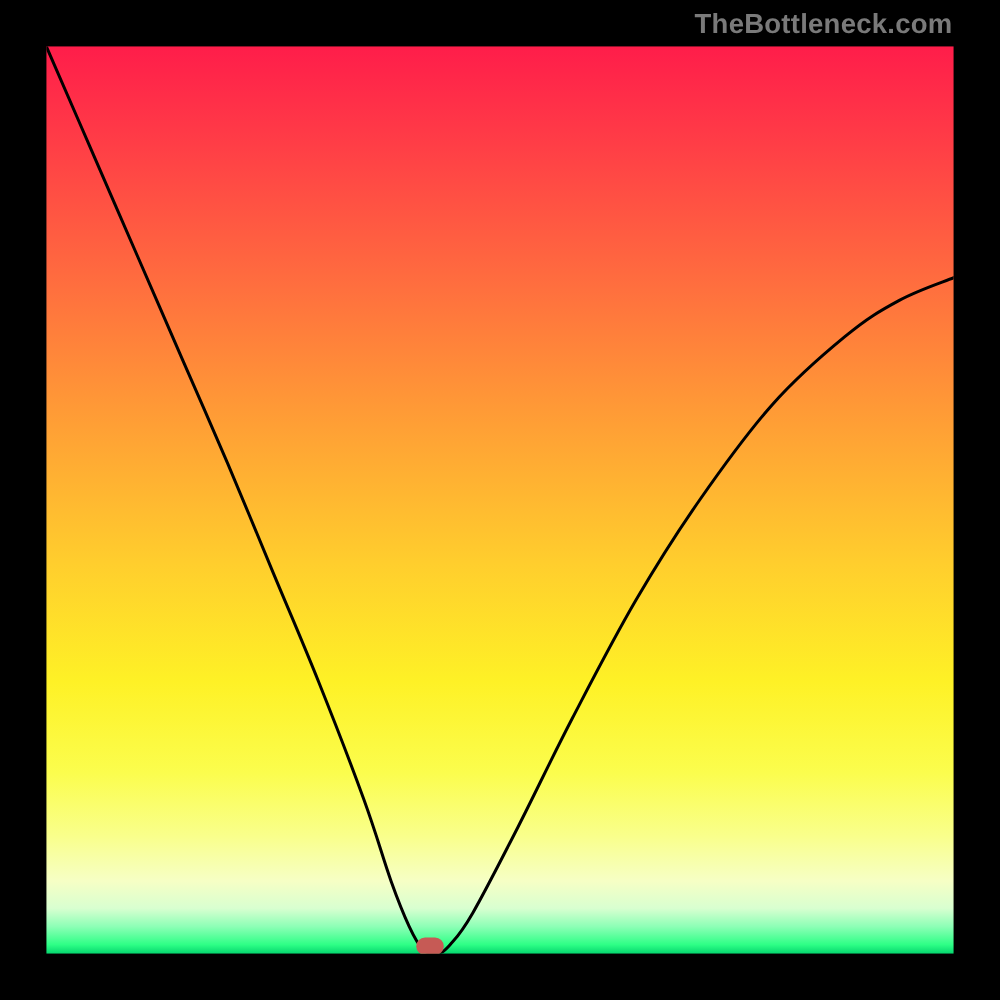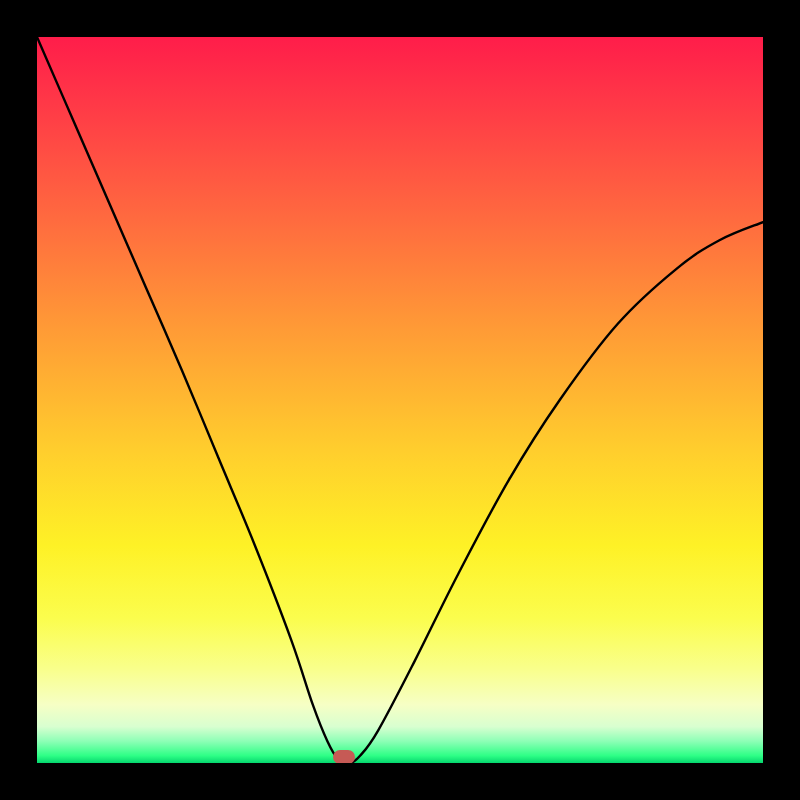--- a/index.html
+++ b/index.html
@@ -78,14 +78,15 @@
   <div class="plot-area">
     <div class="gradient-bg"></div>
 
     <svg class="curve" viewBox="0 0 726 726" preserveAspectRatio="none">
       <path id="curve-path" fill="none" stroke="#000" stroke-width="2.4" stroke-linecap="round" stroke-linejoin="round" d="M 0.00 0.00 C 6.53 15.03, 23.23 53.43, 36.30 83.49 C 49.37 113.55, 59.53 136.92, 72.60 166.98 C 85.67 197.04, 95.83 220.41, 108.90 250.47 C 121.97 280.53, 132.13 303.25, 145.20 333.96 C 158.27 364.67, 168.43 389.72, 181.50 421.08 C 194.57 452.44, 204.73 475.53, 217.80 508.20 C 230.87 540.87, 243.65 573.83, 254.10 602.58 C 264.55 631.33, 269.35 649.62, 275.88 667.92 C 282.41 686.22, 285.83 694.42, 290.40 704.22 C 294.97 714.02, 297.37 718.45, 301.29 722.37 C 305.21 726.29, 308.26 726.65, 312.18 726.00 C 316.10 725.35, 317.84 724.62, 323.07 718.74 C 328.30 712.86, 331.42 710.32, 341.22 693.33 C 351.02 676.34, 363.15 652.46, 377.52 624.36 C 391.89 596.26, 404.09 569.91, 421.08 537.24 C 438.07 504.57, 453.60 474.22, 471.90 442.86 C 490.20 411.50, 503.12 391.10, 522.72 363.00 C 542.32 334.90, 559.89 310.29, 580.80 286.77 C 601.71 263.25, 620.58 247.35, 638.88 232.32 C 657.18 217.29, 666.76 211.77, 682.44 203.28 C 698.12 194.79, 718.16 188.40, 726.00 185.13"></path>
     </svg>
 
     <div class="marker" id="marker" style="left: 296.098px; top: 713.192px;"></div>
   </div>
 
+  <div class="watermark">TheBottleneck.com</div>
 
 </div>
 
 </body></html>

